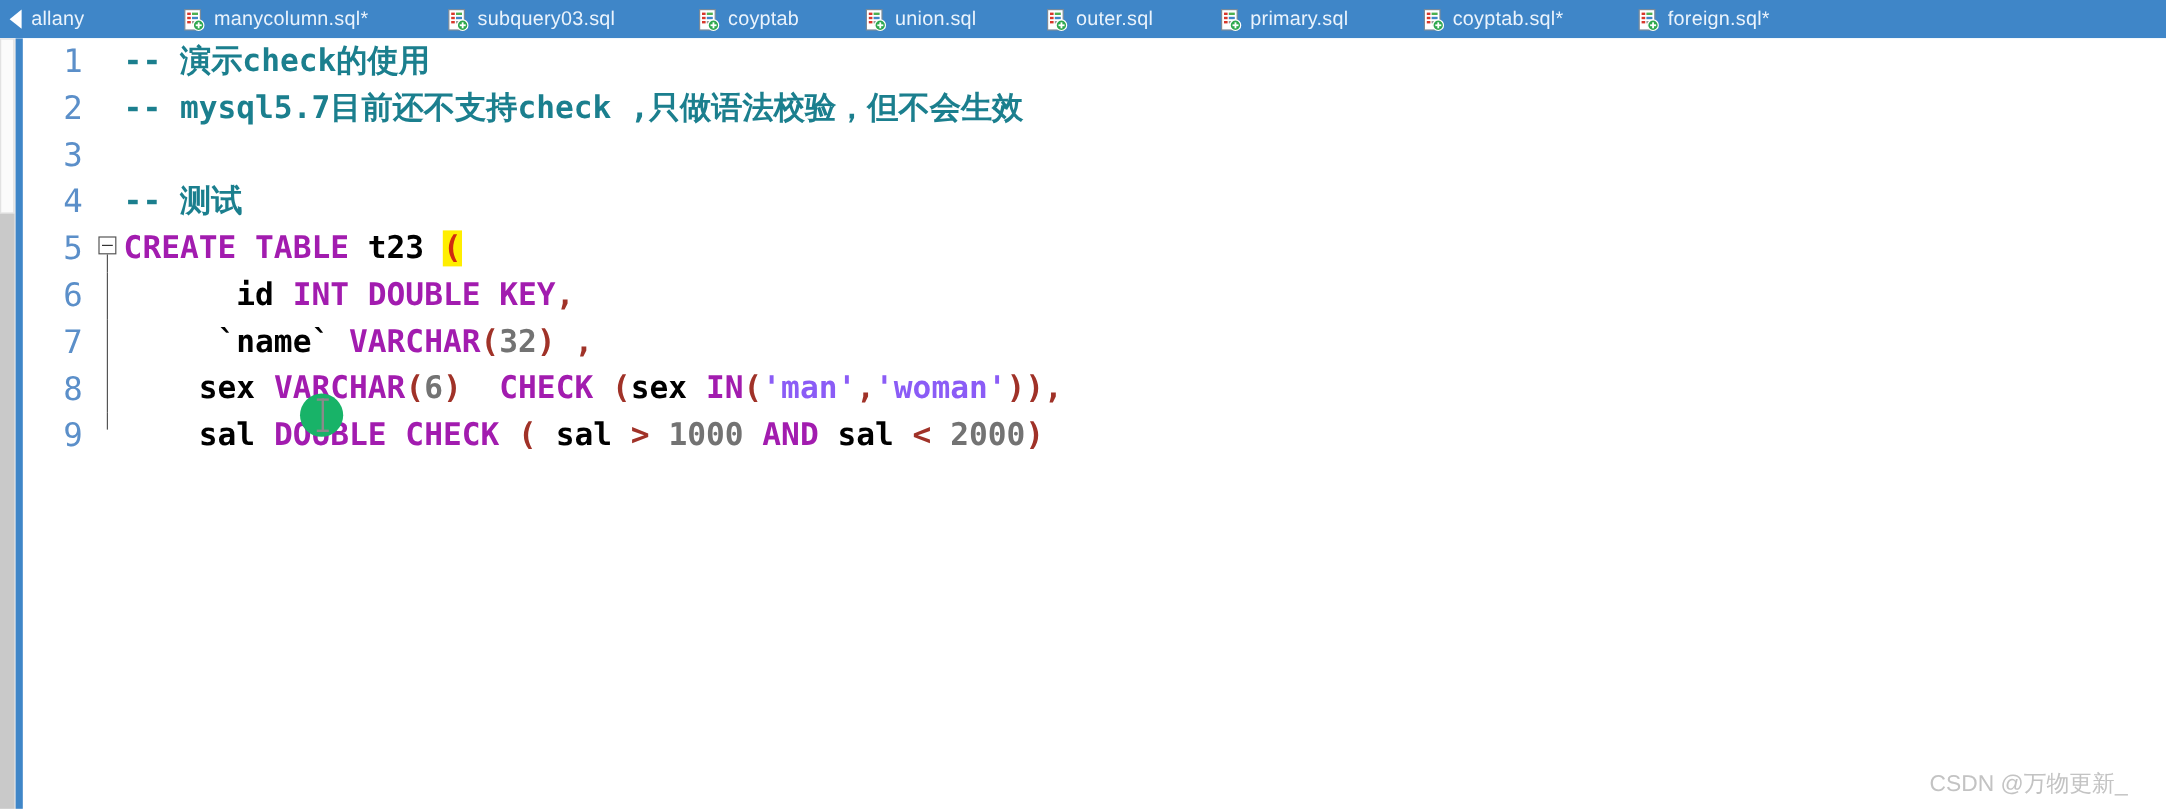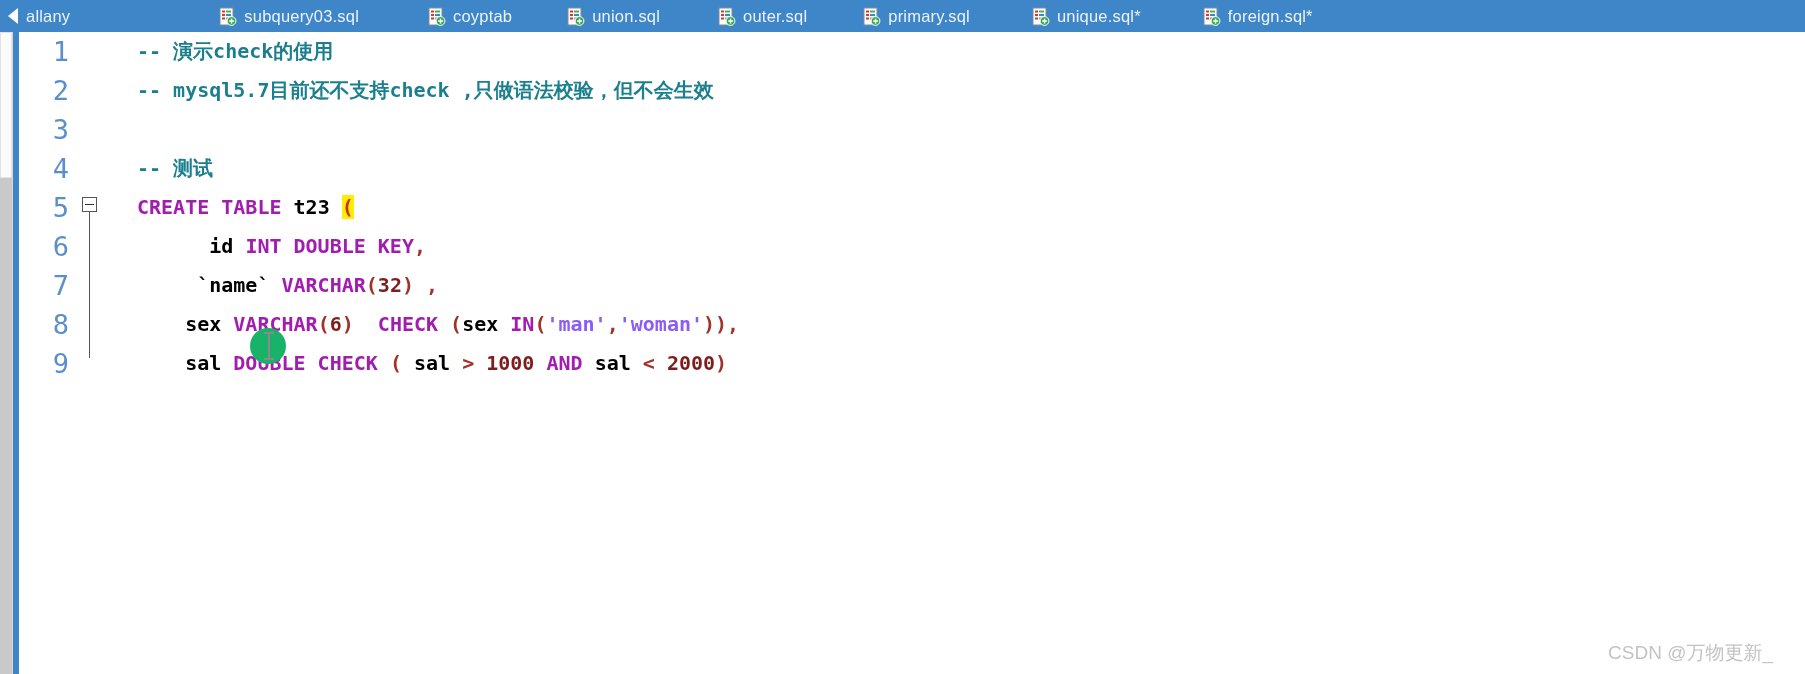--- a/index.html
+++ b/index.html
@@ -185,30 +185,29 @@
     top: 0px;
     width: 1px;
     height: 39px;
     background: #555;
   }
 
   .code-text {
     flex: 1 1 auto;
     white-space: pre;
     font-family: "DejaVu Sans Mono", "Liberation Mono", monospace;
-    font-size: 20px;
+    font-size: 26px;
     letter-spacing: 0px;
-    margin-left: 34px;
   }
 
   
   .t-comment { color: #1b7f8e; font-weight: bold; }
   .t-kw      { color: #a21caf; font-weight: bold; }
   .t-id      { color: #000000; font-weight: bold; }
-  .t-num     { color: #7f1d1d; font-weight: bold; }
+  .t-num     { color: #737373; font-weight: bold; }
   .t-punct   { color: #a03228; font-weight: bold; }
   .t-str     { color: #8b5cf6; font-weight: bold; }
   .t-op      { color: #a03228; font-weight: bold; }
   .t-hl      { background: #ffee00; color: #d02a10; font-weight: bold; }
 
   
   .cursor-blob {
     position: absolute;
     width: 36px;
     height: 36px;
@@ -257,20 +256,37 @@
       <svg width="14" height="18" viewBox="0 0 14 18" aria-hidden="true">
         <polygon points="12,1 12,17 2,9" fill="#ffffff"></polygon>
       </svg>
     </div>
 
     <div class="tab first" style="margin-left:0px;">
       <span class="tab-label">allany</span>
     </div>
 
     <div class="tab-gap" style="width:83px"></div>
+    <div class="tab">
+      <span class="tab-icon">
+        <svg width="18" height="19" viewBox="0 0 18 19" aria-hidden="true">
+          <rect x="1" y="1" width="13" height="17" fill="#ffffff" stroke="#7a8a99" stroke-width="1"></rect>
+          <rect x="3" y="3.5" width="3" height="2" fill="#d8372b"></rect>
+          <rect x="7" y="3.5" width="5" height="2" fill="#4caf50"></rect>
+          <rect x="3" y="7" width="3" height="2" fill="#d8372b"></rect>
+          <rect x="7" y="7" width="5" height="2" fill="#3f86c8"></rect>
+          <rect x="3" y="10.5" width="3" height="2" fill="#d8372b"></rect>
+          <rect x="7" y="10.5" width="4" height="2" fill="#9a9a9a"></rect>
+          <circle cx="12.5" cy="14" r="4.4" fill="#2fa84f" stroke="#ffffff" stroke-width="1"></circle>
+          <rect x="11.8" y="11.6" width="1.5" height="5" fill="#ffffff"></rect>
+          <rect x="10.1" y="13.3" width="5" height="1.5" fill="#ffffff"></rect>
+        </svg>
+      </span>
+      <span class="tab-label">manycolumn.sql*</span>
+    </div>
 
     <div class="tab-gap" style="width:66px"></div>
     <div class="tab">
       <span class="tab-icon">
         <svg width="18" height="19" viewBox="0 0 18 19" aria-hidden="true">
           <rect x="1" y="1" width="13" height="17" fill="#ffffff" stroke="#7a8a99" stroke-width="1"></rect>
           <rect x="3" y="3.5" width="3" height="2" fill="#d8372b"></rect>
           <rect x="7" y="3.5" width="5" height="2" fill="#4caf50"></rect>
           <rect x="3" y="7" width="3" height="2" fill="#d8372b"></rect>
           <rect x="7" y="7" width="5" height="2" fill="#3f86c8"></rect>
@@ -369,21 +385,21 @@
           <rect x="7" y="3.5" width="5" height="2" fill="#4caf50"></rect>
           <rect x="3" y="7" width="3" height="2" fill="#d8372b"></rect>
           <rect x="7" y="7" width="5" height="2" fill="#3f86c8"></rect>
           <rect x="3" y="10.5" width="3" height="2" fill="#d8372b"></rect>
           <rect x="7" y="10.5" width="4" height="2" fill="#9a9a9a"></rect>
           <circle cx="12.5" cy="14" r="4.4" fill="#2fa84f" stroke="#ffffff" stroke-width="1"></circle>
           <rect x="11.8" y="11.6" width="1.5" height="5" fill="#ffffff"></rect>
           <rect x="10.1" y="13.3" width="5" height="1.5" fill="#ffffff"></rect>
         </svg>
       </span>
-      <span class="tab-label">unique.sql*</span>
+      <span class="tab-label">coyptab.sql*</span>
     </div>
 
     <div class="tab-gap" style="width:62px"></div>
     <div class="tab">
       <span class="tab-icon">
         <svg width="18" height="19" viewBox="0 0 18 19" aria-hidden="true">
           <rect x="1" y="1" width="13" height="17" fill="#ffffff" stroke="#7a8a99" stroke-width="1"></rect>
           <rect x="3" y="3.5" width="3" height="2" fill="#d8372b"></rect>
           <rect x="7" y="3.5" width="5" height="2" fill="#4caf50"></rect>
           <rect x="3" y="7" width="3" height="2" fill="#d8372b"></rect>

